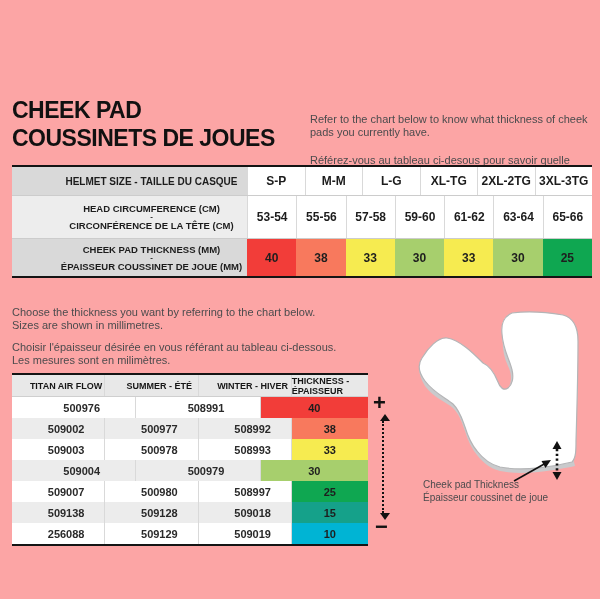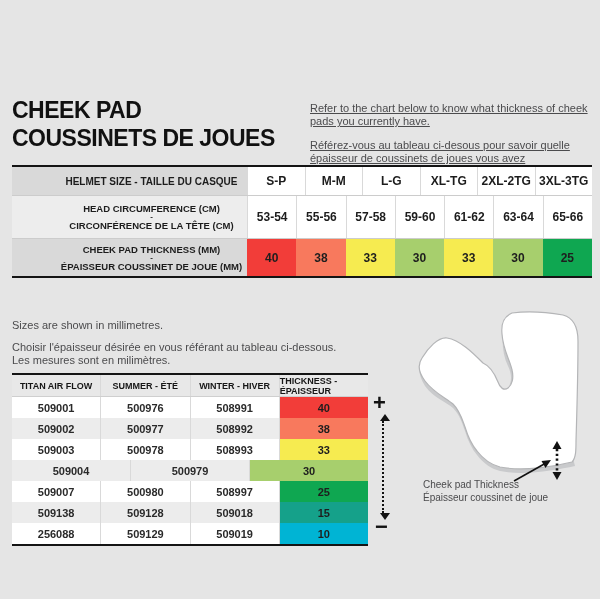--- a/index.html
+++ b/index.html
@@ -1,24 +1,24 @@
 <!DOCTYPE html>
 <html><head>
 <meta charset="utf-8">
 <style>
   html,body{margin:0;padding:0;background:#ffffff;}
-  .page{position:relative;width:600px;height:599px;background:#e5e5e5;overflow:hidden;
+  .page{position:relative;width:600px;height:599px;background:#fca5a5;overflow:hidden;
         font-family:"Liberation Sans",sans-serif;color:#1c1c1c;}
 
   
   .title{position:absolute;left:12px;top:96px;font-size:23px;font-weight:bold;
          letter-spacing:-0.5px;line-height:28px;color:#111;}
   .intro{position:absolute;left:310px;top:98px;width:280px;font-size:11px;line-height:13px;
          color:#4b4b4d;}
-  .intro p{margin:4px 0 11px 0;text-decoration:underline;}
+  .intro p{margin:15px 0 11px 0;}
 
   
   .size-table{position:absolute;left:12px;top:165px;width:580px;
               border-top:2px solid #141414;border-bottom:2px solid #141414;}
   .st-row{display:flex;align-items:stretch;}
   .st-row.header{height:28px;border-bottom:1px solid #cccccc;}
   .st-row.circ{height:42px;border-bottom:1px solid #cccccc;}
   .st-row.thick{height:37px;}
   .st-label{width:191px;flex:0 0 191px;display:flex;flex-direction:column;justify-content:center;
             align-items:center;text-align:center;font-weight:bold;padding-left:44px;}
@@ -38,21 +38,21 @@
   
   .part-table{position:absolute;left:12px;top:373px;width:356px;
               border-top:2px solid #141414;border-bottom:2px solid #141414;}
   .pt-row{display:flex;height:21px;}
   .pt-row.header{background:#e8e8e8;border-bottom:1px solid #cfcfcf;}
   .pt-row.odd{background:#ffffff;}
   .pt-row.even{background:#ececec;text-align:right;}
   .pt-cell{flex:1;display:flex;align-items:center;justify-content:center;font-weight:bold;}
   .pt-row.header .pt-cell{font-size:9px;color:#161616;}
   .pt-row .pt-cell{font-size:11px;color:#2a2a2a;}
-  .pt-cell.sep{border-right:1px solid #d9d9d9;}
+  .pt-cell.sep{border-right:1px solid #d9d9d9;margin-left:16px;}
   .pt-cell.color{color:#1e1e1e;}
 
   
   .ctl-plus{position:absolute;left:373px;top:390px;font-size:22px;font-weight:bold;color:#111;}
   .ctl-minus{position:absolute;left:375px;top:514px;font-size:22px;font-weight:bold;color:#111;}
   .scale-arrow{position:absolute;left:382px;top:421px;height:92px;width:0;
                border-left:2px dotted #111;}
   .scale-arrow::before{content:"";position:absolute;left:-4px;top:-7px;width:0;height:0;
                border-left:5px solid transparent;border-right:5px solid transparent;
                border-bottom:7px solid #111;}
@@ -114,38 +114,37 @@
       <div class="st-cell" style="background: rgb(246, 235, 80);">33</div>
       <div class="st-cell" style="background: rgb(167, 207, 109);">30</div>
       <div class="st-cell" style="background: rgb(246, 235, 80);">33</div>
       <div class="st-cell" style="background: rgb(167, 207, 109);">30</div>
       <div class="st-cell" style="background: rgb(15, 167, 81);">25</div>
     </div>
   </div>
 
   <div class="choose-text">
     <p>
-      <br>
+      <span>Choose the thickness you want by referring to the chart below.</span><br>
       <span>Sizes are shown in millimetres.</span>
     </p>
     <p>
       <span>Choisir l'épaisseur désirée en vous référant au tableau ci-dessous.</span><br>
       <span>Les mesures sont en milimètres.</span>
     </p>
   </div>
 
   <div class="part-table">
     <div class="pt-row header">
       <div class="pt-cell sep">TITAN AIR FLOW</div>
       <div class="pt-cell sep">SUMMER - ÉTÉ</div>
       <div class="pt-cell sep">WINTER - HIVER</div>
       <div class="pt-cell">THICKNESS - ÉPAISSEUR</div>
     </div>
     <div class="pt-row odd">
-      <div class="pt-cell sep">509001</div>
       <div class="pt-cell sep">500976</div>
       <div class="pt-cell sep">508991</div>
       <div class="pt-cell color" style="background: rgb(242, 61, 57);">40</div>
     </div>
     <div class="pt-row even">
       <div class="pt-cell sep">509002</div>
       <div class="pt-cell sep">500977</div>
       <div class="pt-cell sep">508992</div>
       <div class="pt-cell color" style="background: rgb(248, 121, 93);">38</div>
     </div>

